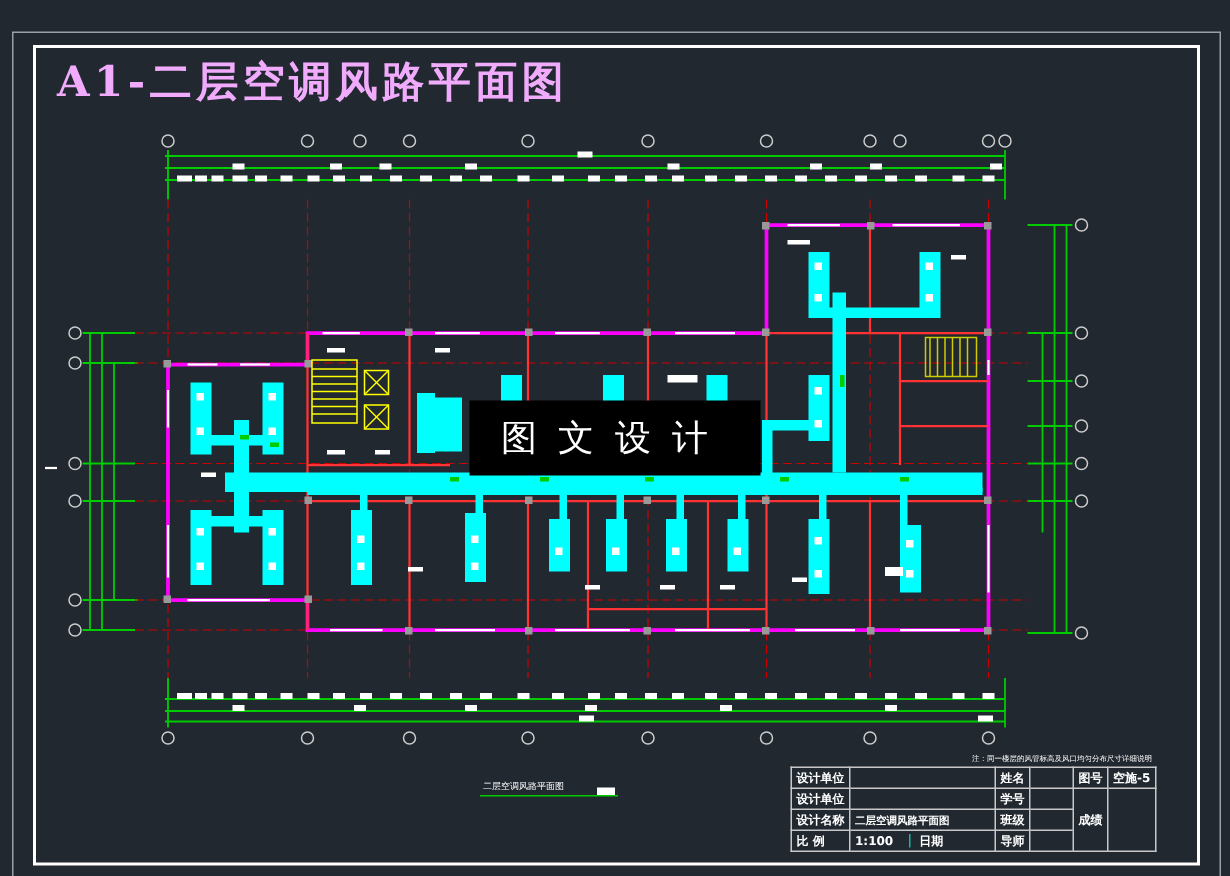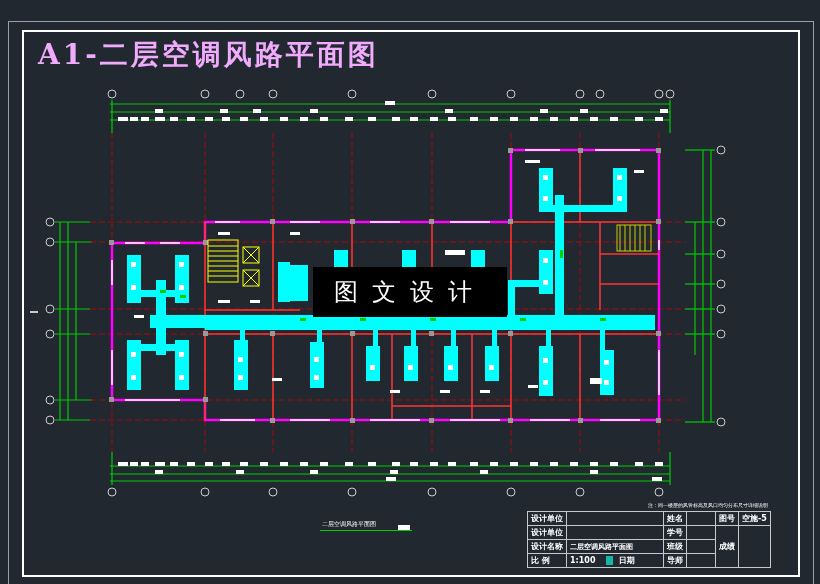--- a/index.html
+++ b/index.html
@@ -426,20 +426,20 @@
   </tr>
   <tr>
     <td>设计名称</td>
     <td style="font-size:7px">二层空调风路平面图</td>
     <td>班级</td>
     <td></td>
   </tr>
   <tr>
     <td>比 例</td>
     <td style="padding:0">
-      <span style="display:inline-block;width:36px;padding-left:3px;border-right:7px solid #14b8a6">1:100</span>
+      <span style="display:inline-block;width:36px;padding-left:3px;border-right:1px solid #14b8a6">1:100</span>
       <span style="padding-left:3px">日期</span>
     </td>
     <td>导师</td>
     <td></td>
   </tr>
 </tbody>
   </table>
 
 </body></html>

